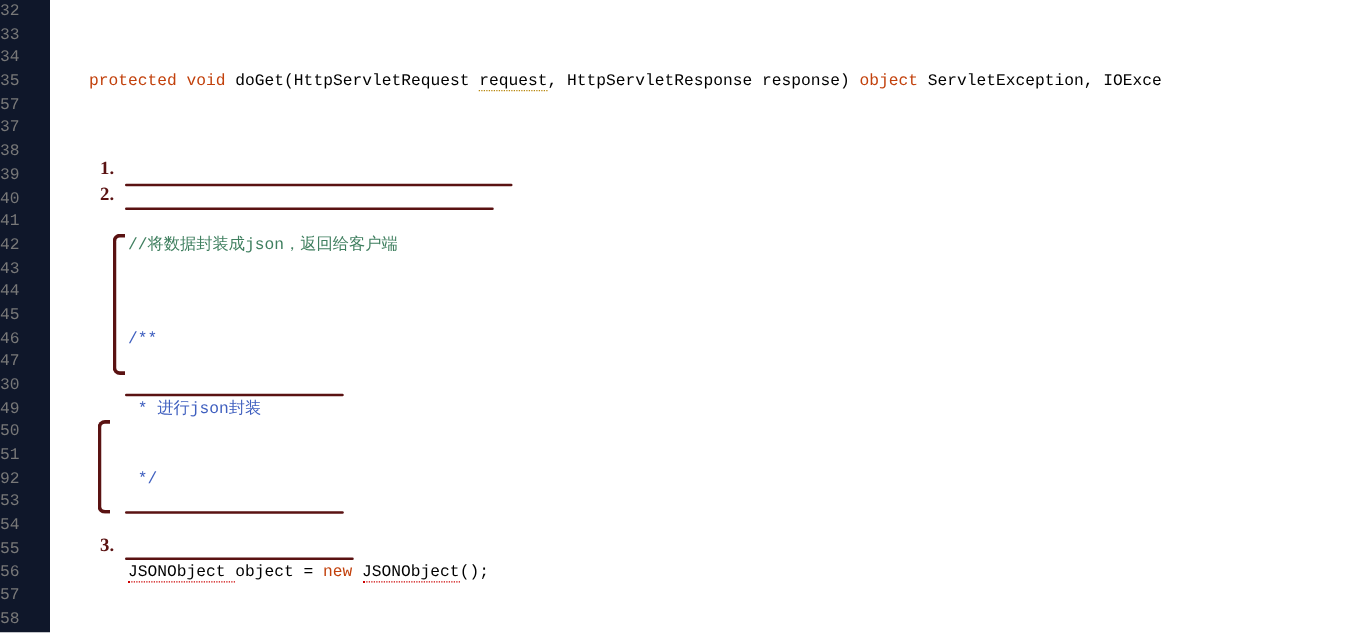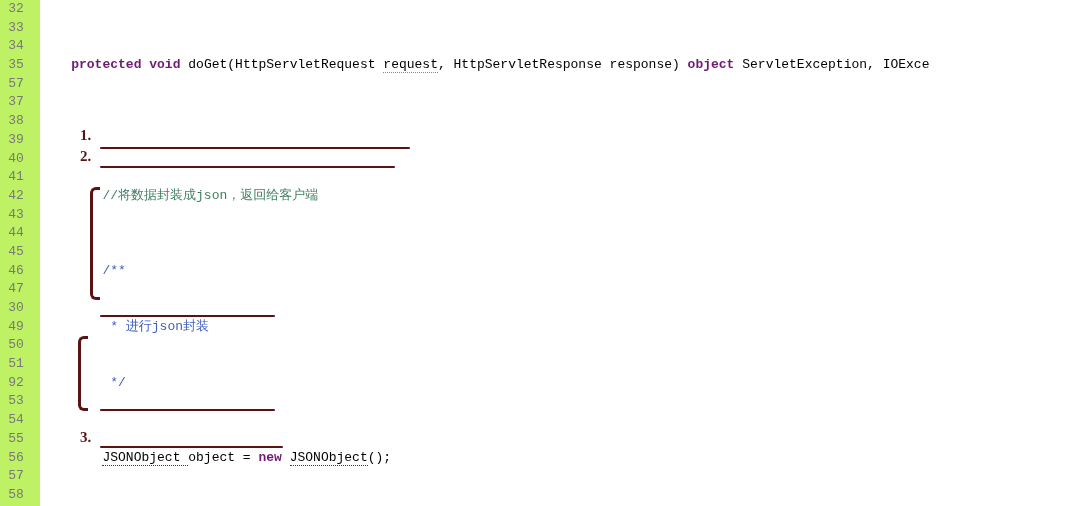--- a/index.html
+++ b/index.html
@@ -11,40 +11,40 @@
     line-height: 18.7px;
     overflow: hidden;
     width: 1083px;
     height: 506px;
   }
   .editor {
     display: flex;
     height: 100%;
   }
   .gutter {
-    text-align: center;
+    text-align: left;
     padding-right: 8px;
     color: #787878;
     user-select: none;
-    background: #bef264;
+    background: #0f172a;
     width: 40px;
     flex-shrink: 0;
   }
   .gutter .ln {
     height: 18.7px;
   }
   .code {
     flex: 1;
     white-space: pre;
     position: relative;
   }
   .code .line {
     height: 18.7px;
   }
-  .kw { color: #701a75; font-weight: bold; }
+  .kw { color: #c2410c; font-weight: normal; }
   .cmt { color: #3f7f5f; }
   .doc { color: #3f5fbf; }
   .err { border-bottom: 1px dotted #cc0000; }
   .err2 { border-bottom: 1px dotted #b8860b; }
   
   .anns { position:absolute; left:0; top:0; pointer-events:none; }
   .ann-num {
     position:absolute;
     font-family: "Comic Sans MS", cursive;
     font-weight:bold;

